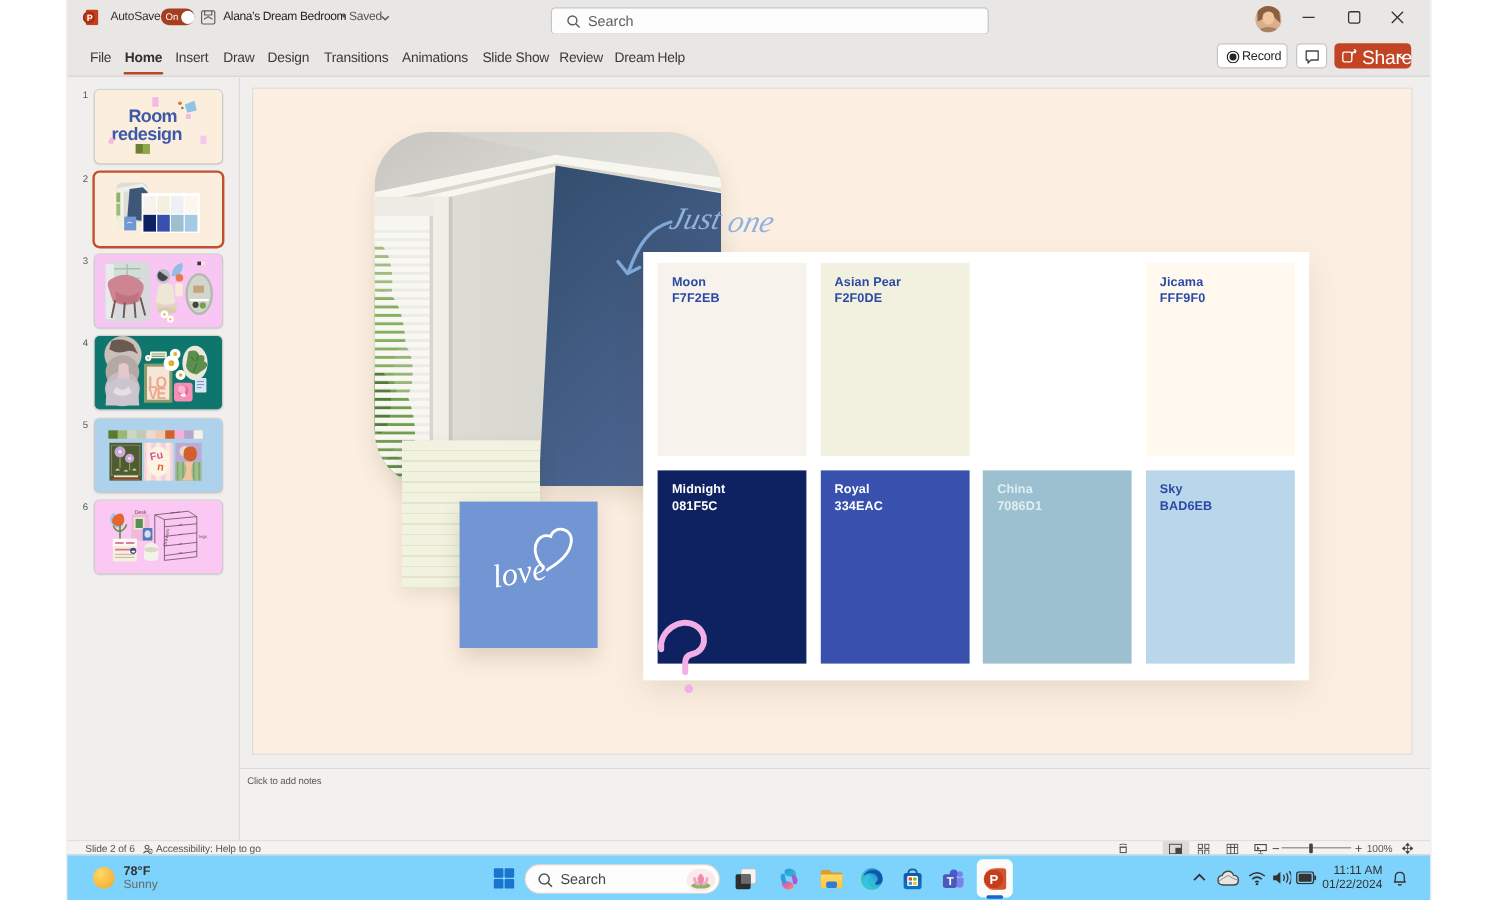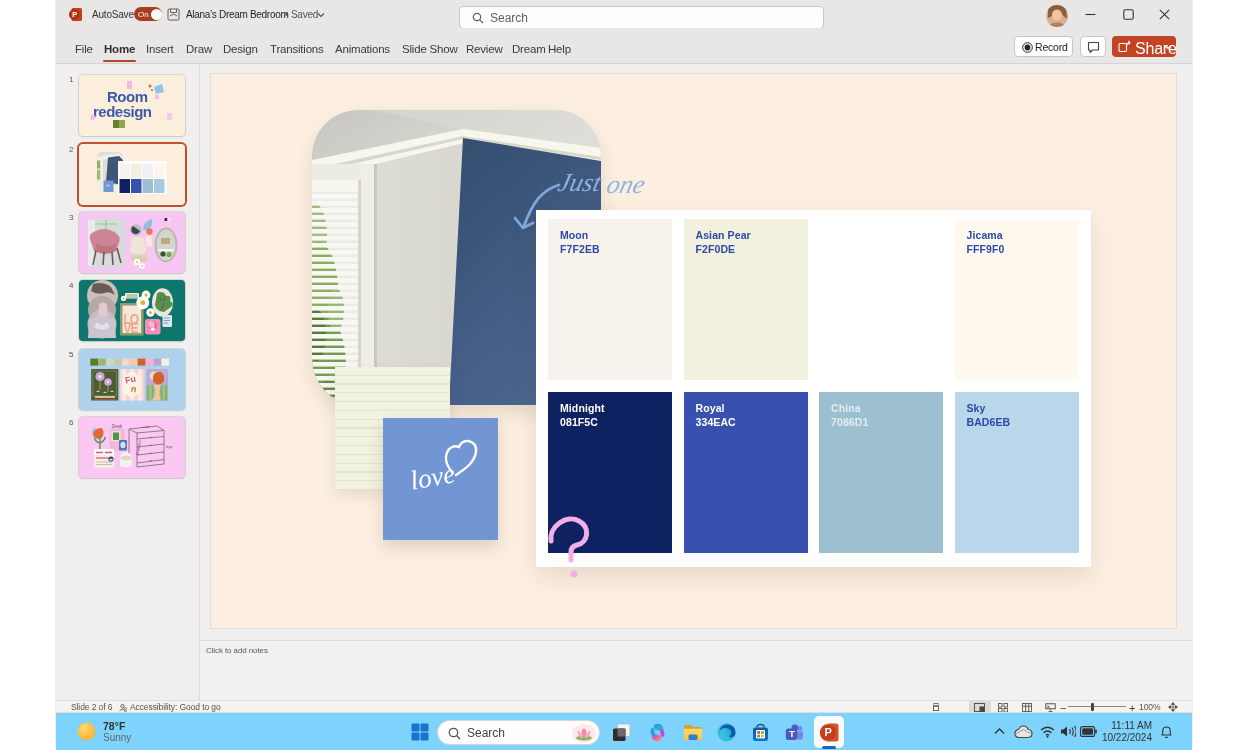--- a/index.html
+++ b/index.html
@@ -416,21 +416,21 @@
       </div>
 
     <div id="statusbar">
       <div class="abs" style="left:15px; top:1px;">Slide 2 of 6</div>
       <svg class="abs" style="left:62px; top:1.5px;" width="9" height="9" viewBox="0 0 9 9">
           <circle cx="4.5" cy="3" r="1.6" fill="none" stroke="#555" stroke-width="0.9"></circle>
           <path d="M1.5 8 q3 -3.5 6 0" fill="none" stroke="#555" stroke-width="0.9"></path>
           <circle cx="7.5" cy="6.5" r="1.8" fill="#f4f3f2" stroke="#555" stroke-width="0.8"></circle>
           <path d="M6.7 6.5 l0.6 0.6 l1 -1.2" stroke="#555" stroke-width="0.7" fill="none"></path>
         </svg>
-      <div class="abs" style="left:74px; top:1px;">Accessibility: Good to go</div>
+      <div class="abs" style="left:74px; top:1px;">Accessibility: Help to go</div>
       <svg class="abs" style="left:875px; top:1.5px;" width="10" height="9" viewBox="0 0 10 9">
           <path d="M2 3 h6 M2 1 l3 -0.8 l3 0.8" stroke="#555" stroke-width="0.9" fill="none"></path>
           <rect x="2.5" y="3" width="5" height="4.5" fill="none" stroke="#555" stroke-width="0.9"></rect>
         </svg>
       <div class="abs" style="left:888px; top:1px;margin-top:48px;">Notes</div>
       <div class="abs" style="left:913px; top:0; width:22px; height:11.5px; background:#dcdad8;"></div>
       <svg class="abs" style="left:918px; top:1.5px;" width="11" height="9" viewBox="0 0 11 9">
           <rect x="0.5" y="0.5" width="10" height="8" fill="none" stroke="#444" stroke-width="0.9"></rect>
           <rect x="5.5" y="3.5" width="5" height="5" fill="#444"></rect>
         </svg>
@@ -594,21 +594,21 @@
       <svg class="abs" style="left:1004px; top:12px;" width="16" height="13" viewBox="0 0 16 13">
           <path d="M1 4.5 h2.5 l3.5 -3 v10 l-3.5 -3 h-2.5 Z" fill="#333"></path>
           <path d="M9.5 4 q1.5 2.5 0 5 M12 2.5 q2.5 4 0 8 M14.5 1 q3.5 5.5 0 11" fill="none" stroke="#333" stroke-width="1.1"></path>
         </svg>
       <svg class="abs" style="left:1024px; top:13px;" width="17" height="11" viewBox="0 0 17 11">
           <rect x="0.6" y="0.6" width="14" height="9.8" rx="2" fill="none" stroke="#333" stroke-width="1.1"></rect>
           <rect x="2.2" y="2.2" width="10.8" height="6.6" rx="1" fill="#333"></rect>
           <rect x="15.2" y="3.5" width="1.6" height="4" rx="0.8" fill="#333"></rect>
         </svg>
       <div class="abs" style="left:1044px; top:7px; width:52px; text-align:right; font-size:10px; color:#333;">11:11 AM</div>
-      <div class="abs" style="left:1036px; top:19px; width:60px; text-align:right; font-size:10px; color:#333;">10/22/2024</div>
+      <div class="abs" style="left:1036px; top:19px; width:60px; text-align:right; font-size:10px; color:#333;">01/22/2024</div>
       <svg class="abs" style="left:1104px; top:12px;" width="13" height="14" viewBox="0 0 13 14">
           <path d="M2 10 q0.8 -0.8 0.8 -2.5 l0 -2 q0 -3.5 3.7 -3.5 q3.7 0 3.7 3.5 l0 2 q0 1.7 0.8 2.5 Z" fill="none" stroke="#333" stroke-width="1.1" stroke-linejoin="round"></path>
           <path d="M5 11.8 q1.5 1.4 3 0" fill="none" stroke="#333" stroke-width="1.1"></path>
         </svg>
     </div>
 
   </div>
 </div>
 
 </body></html>

